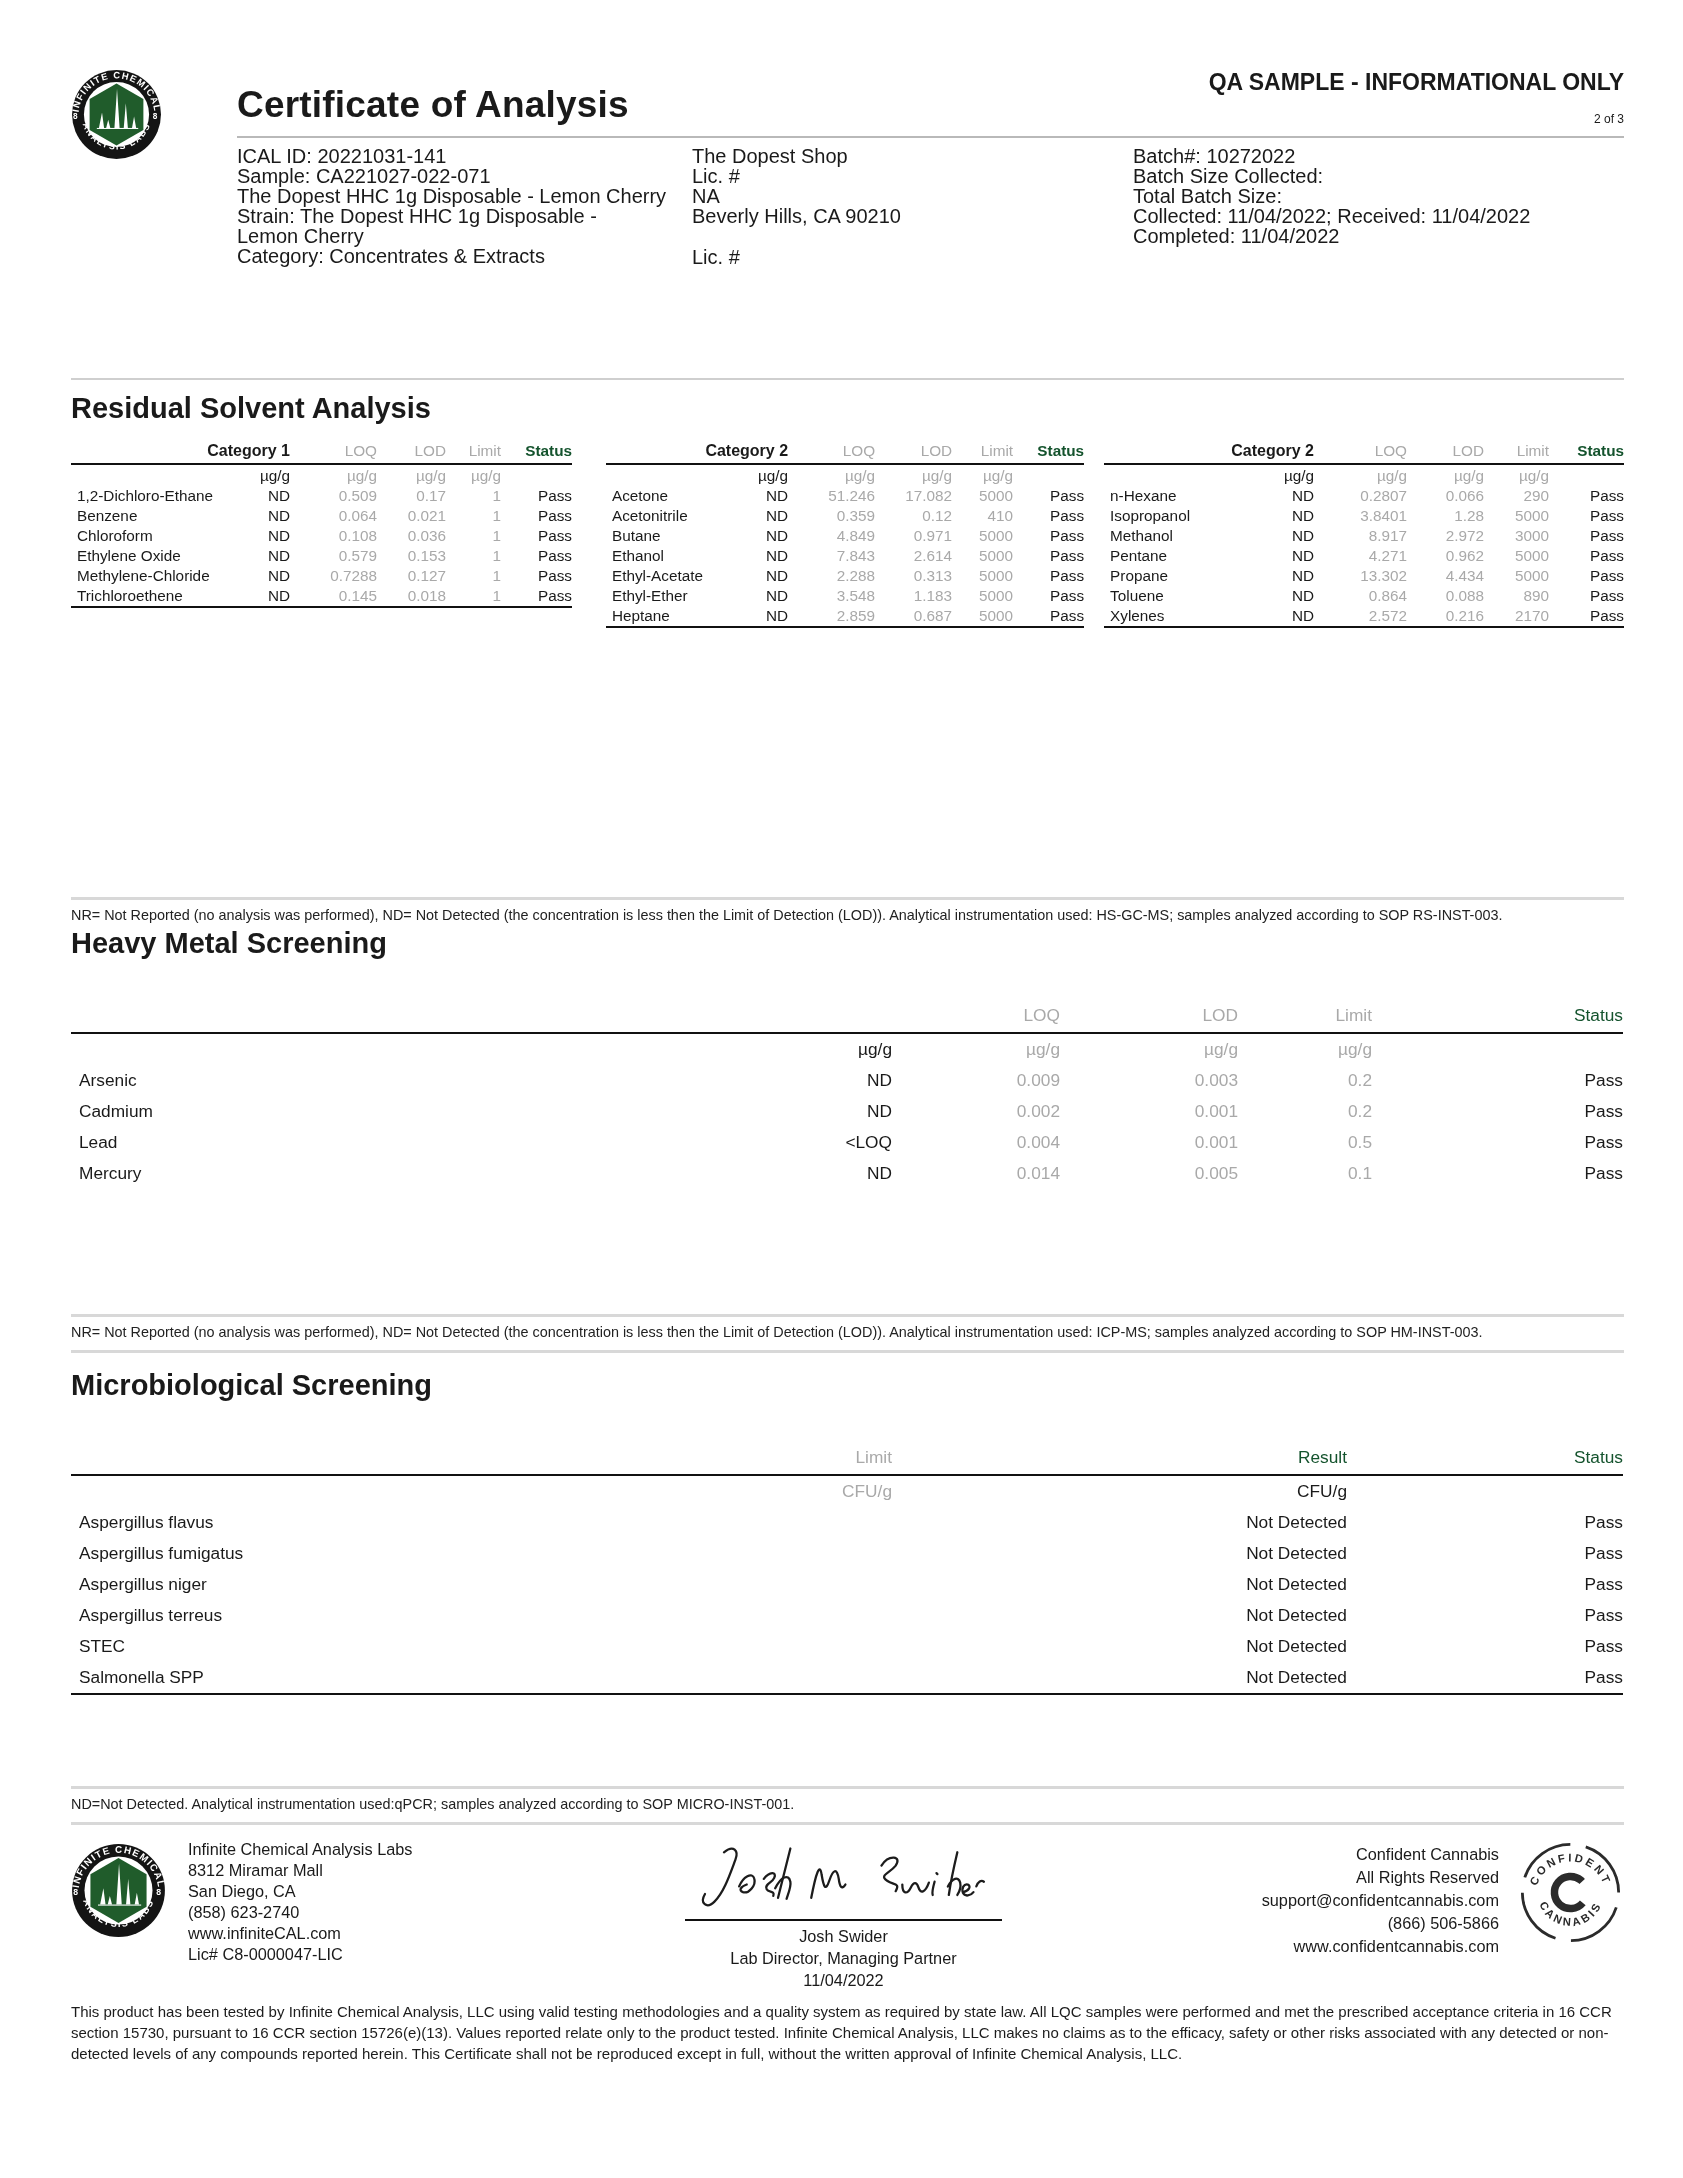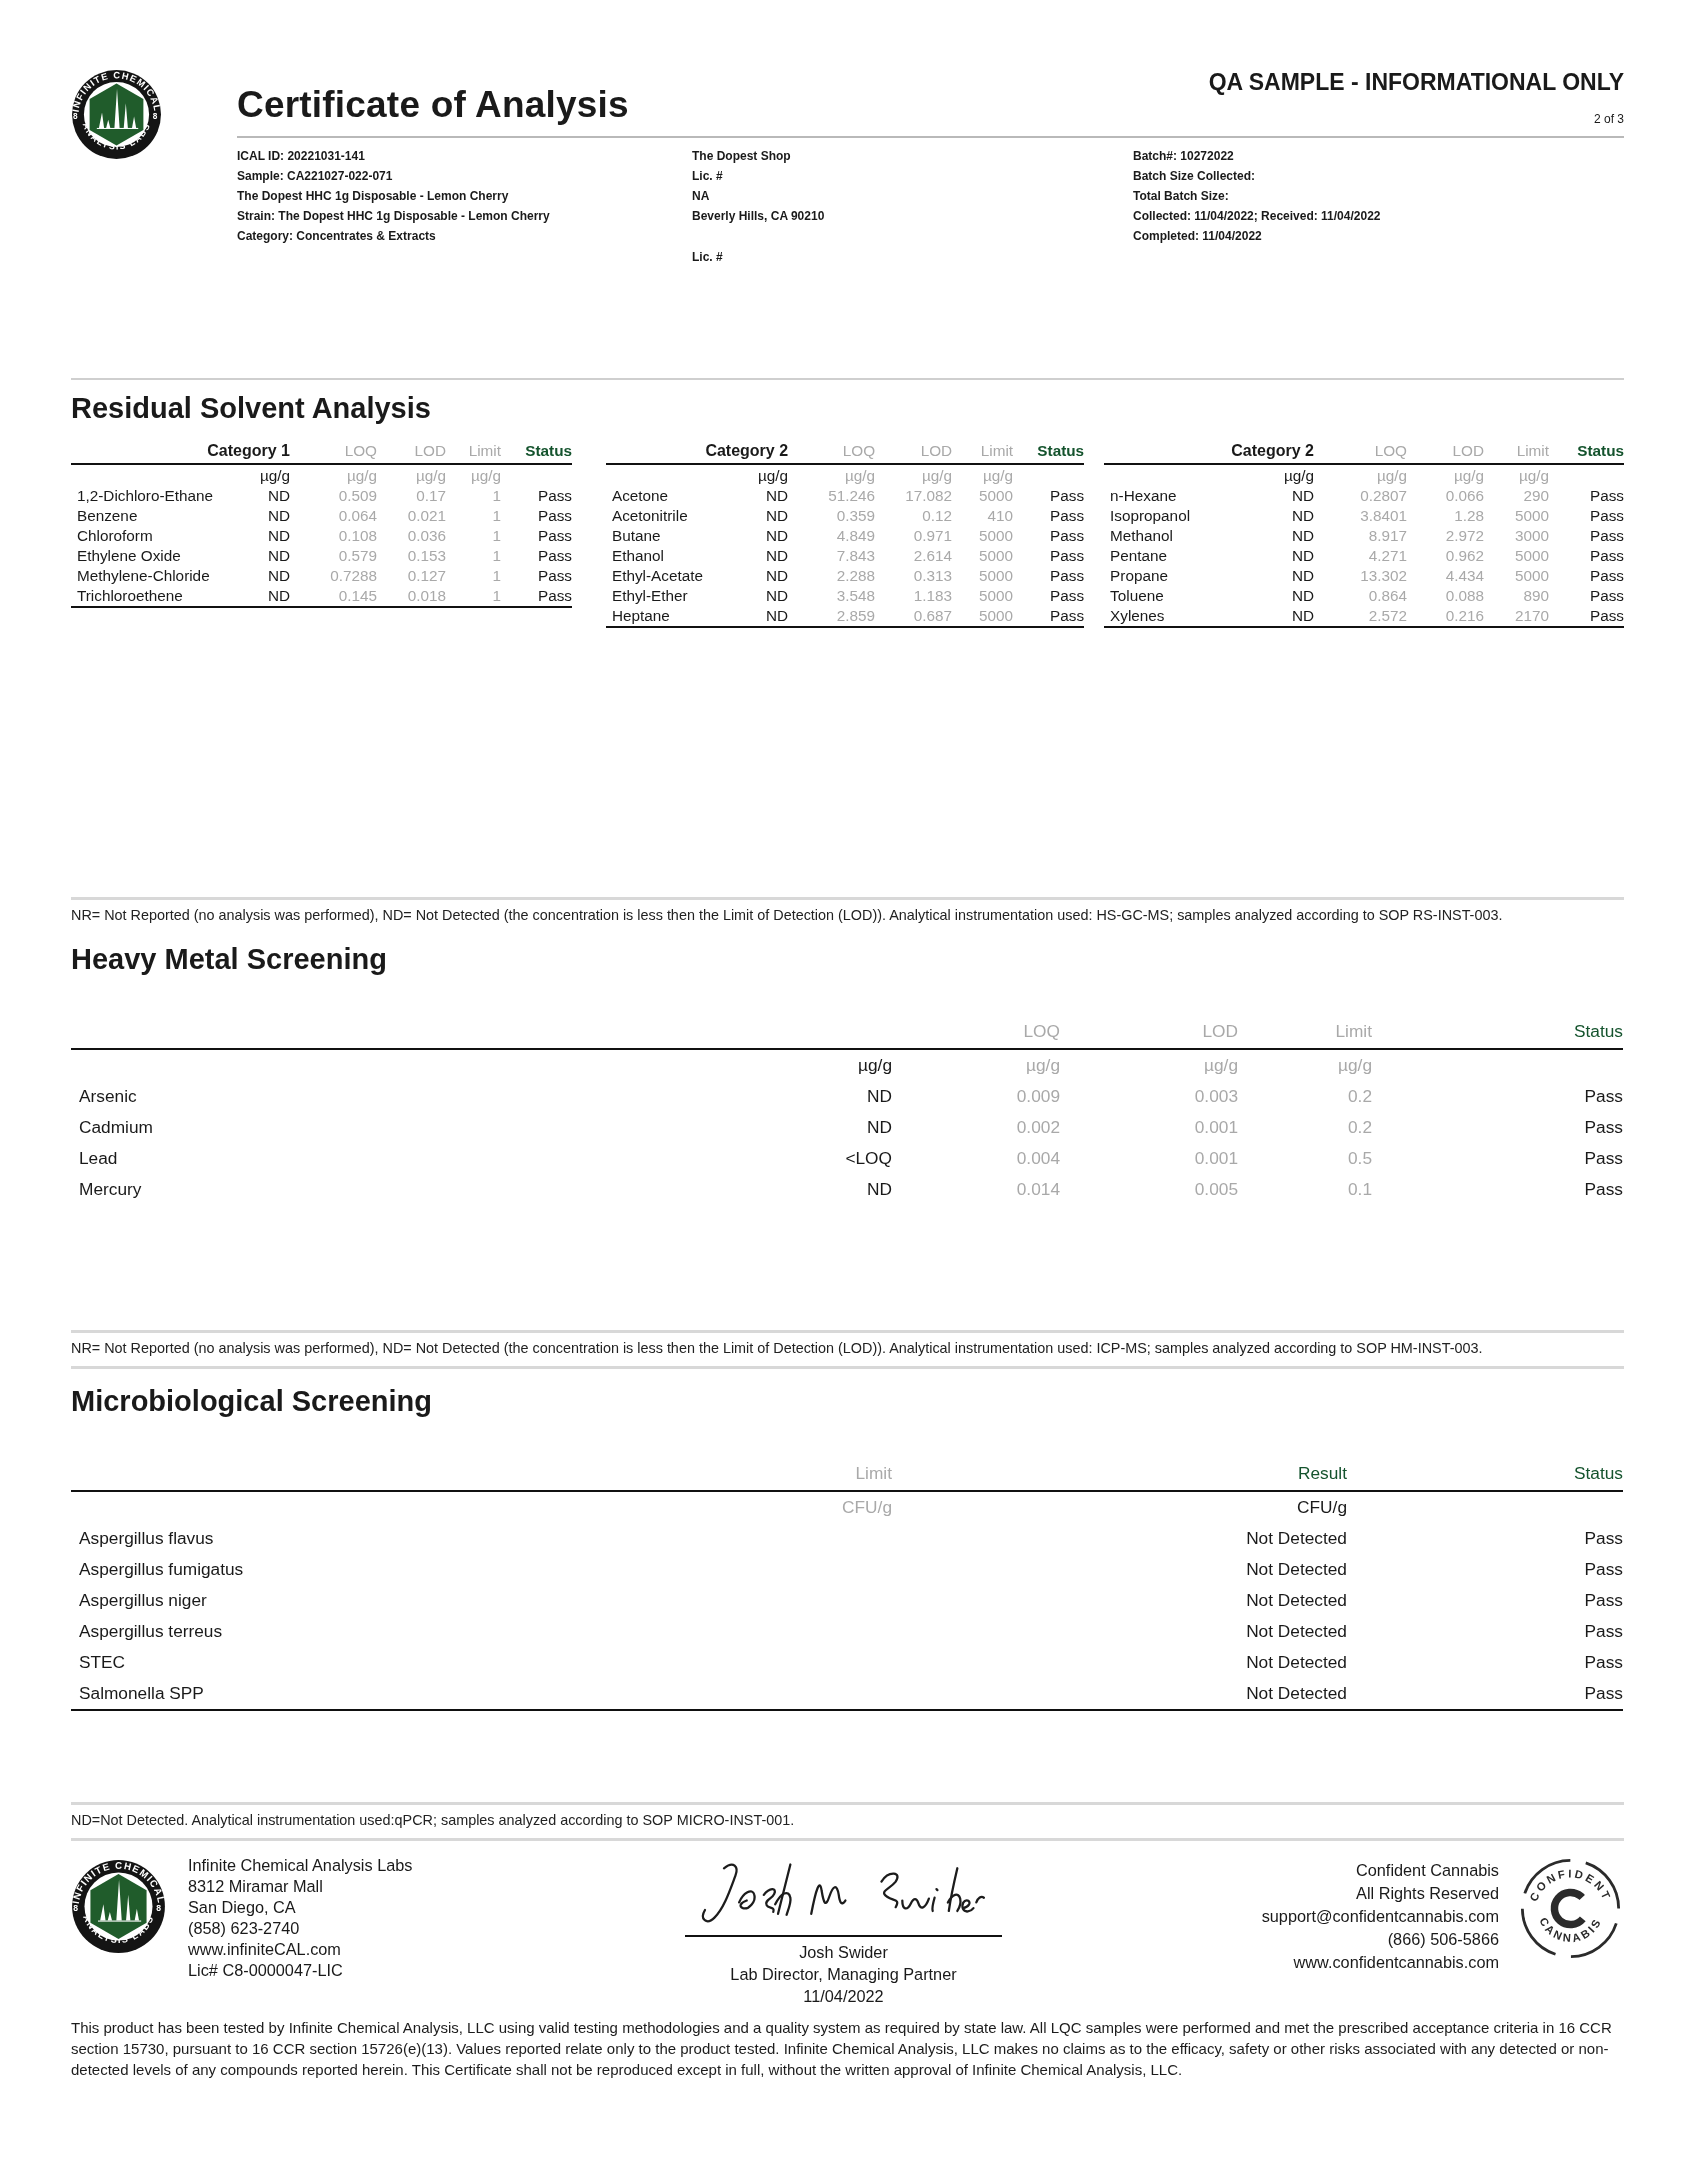--- a/index.html
+++ b/index.html
@@ -13,21 +13,21 @@
   
   .hdr{display:flex;align-items:flex-start;}
   .logo-box{width:91px;height:91px;flex:0 0 91px;margin-right:75px;}
   .hdr-main{flex:1;min-width:0;}
   .title-row{display:flex;justify-content:space-between;align-items:flex-end;}
   h1{margin:0;font-size:37px;font-weight:600;letter-spacing:0.2px;}
   .qa{text-align:right;}
   .qa-title{font-size:23px;font-weight:700;}
   .page-num{font-size:12px;margin-top:16px;}
   .hdr-rule{border-top:2px solid #b9b9b9;margin:10px 0 8px 0;}
-  .hdr-cols{display:flex;font-size:12px;line-height:20px;font-weight:bold;}
+  .hdr-cols{display:flex;font-size:20px;line-height:20px;}
   .hcol div{white-space:nowrap;}
   .hcol .wrapable{white-space:normal;}
   .col-sample{flex:0 0 455px;}
   .col-client{flex:0 0 441px;}
   .col-batch{flex:1;}
   .strain{max-width:394px;}
   .gap-line{margin-top:21px;}
   
   .section-divider{border-top:2px solid #cfcfcf;margin-top:111px;}
   h2{margin:12px 0 0 0;font-size:29px;font-weight:700;}
@@ -408,21 +408,21 @@
             <td class="num mut">2170</td>
             <td class="num">Pass</td>
           </tr>
 
       </tbody>
     </table>
   </div>
 
   <p class="footnote" style="margin-top:269px">NR= Not Reported (no analysis was performed), ND= Not Detected (the concentration is less then the Limit of Detection (LOD)). Analytical instrumentation used: HS-GC-MS; samples analyzed according to SOP RS-INST-003.</p>
 
-  <h2 style="margin-top:18px">Heavy Metal Screening</h2>
+  <h2 style="margin-top:2px">Heavy Metal Screening</h2>
 
   <table class="wtable">
     <colgroup>
         <col style="width:554px">
         <col style="width:267px">
         <col style="width:168px">
         <col style="width:178px">
         <col style="width:134px">
         <col>
       </colgroup>

